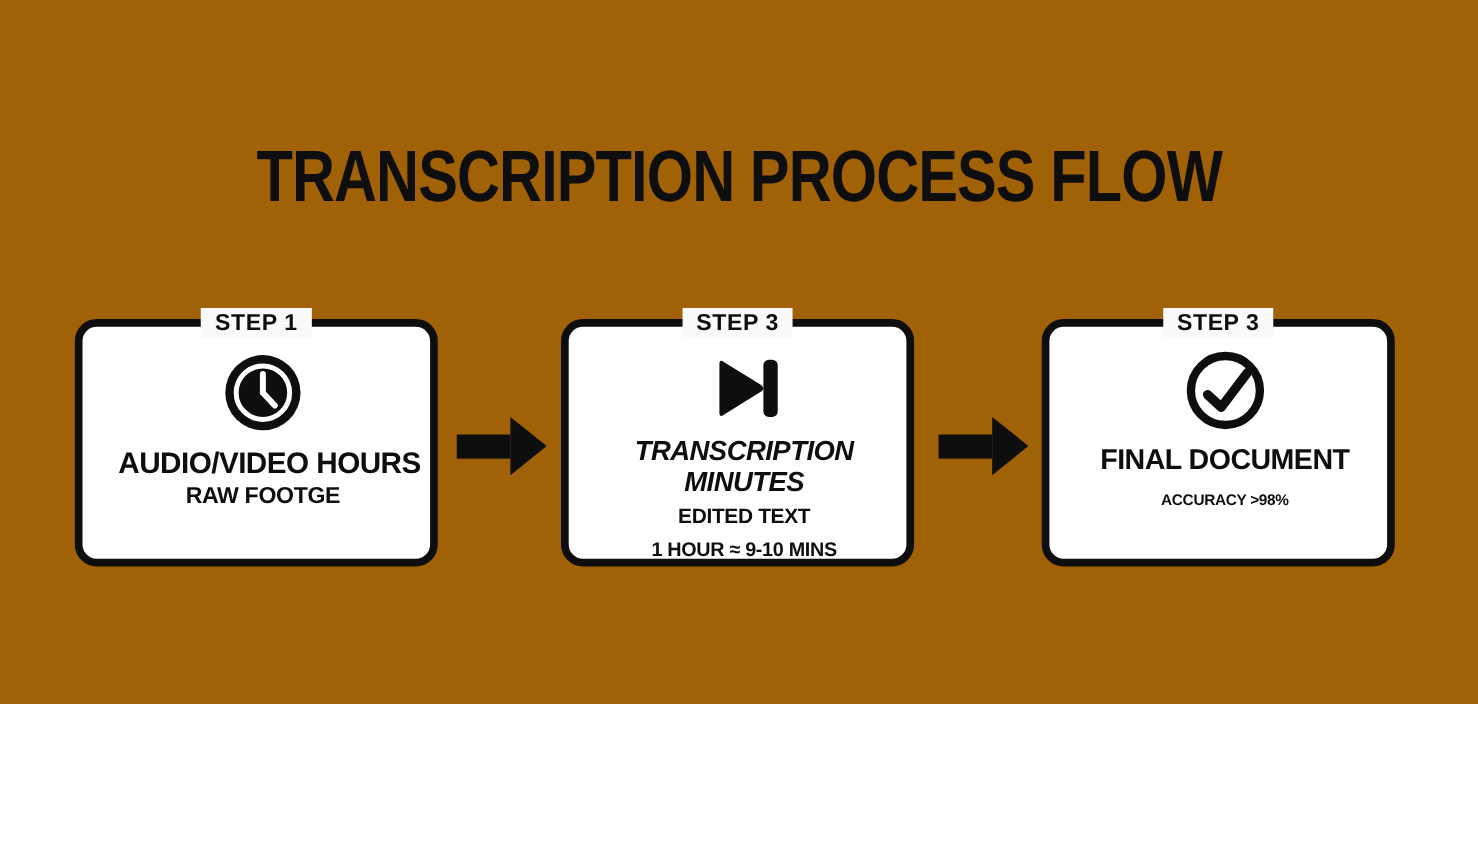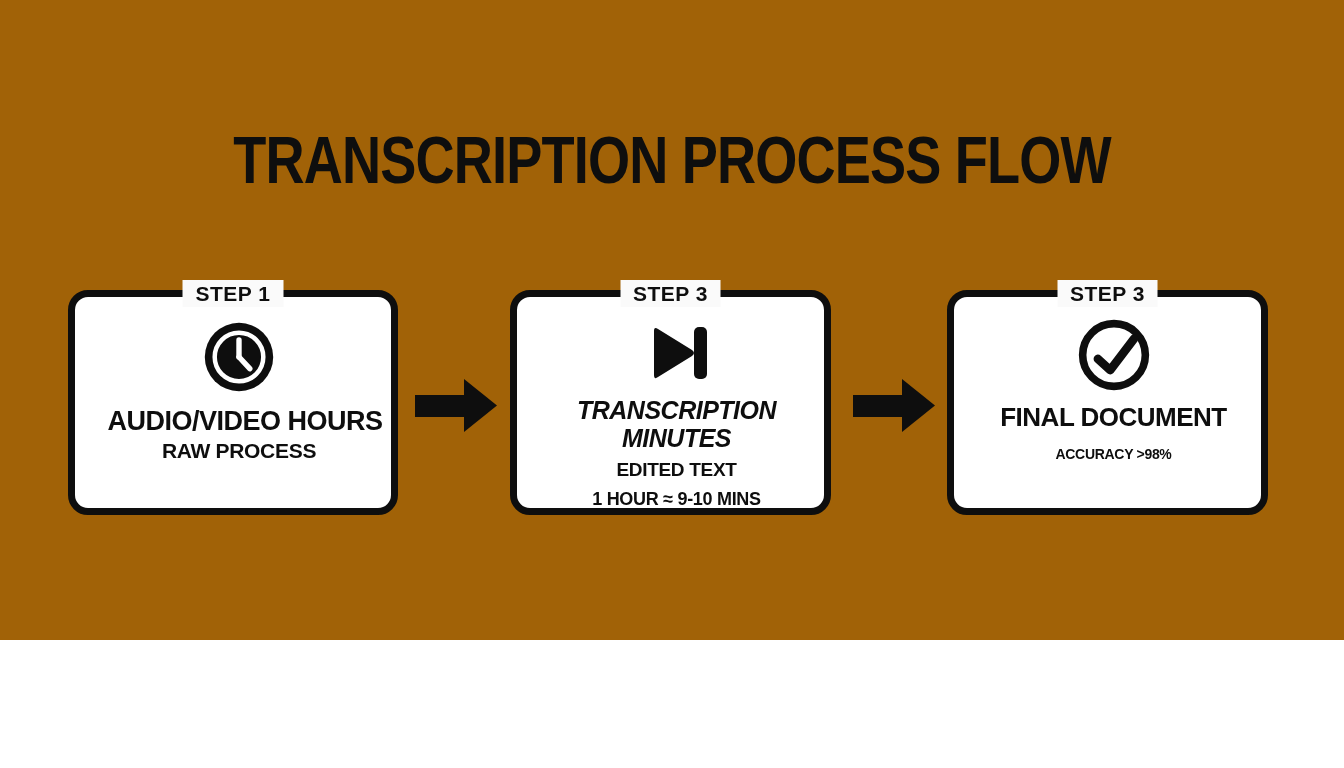--- a/index.html
+++ b/index.html
@@ -106,21 +106,21 @@
     <div class="step-label">STEP 1</div>
     <div class="icon-wrap">
       <svg width="72" height="72" viewBox="0 0 80 80" aria-hidden="true">
         <circle cx="40" cy="40" r="38" fill="#0e0e0e"></circle>
         <circle cx="40" cy="40" r="27" fill="none" stroke="#ffffff" stroke-width="5"></circle>
         <line x1="40" y1="40" x2="40" y2="21" stroke="#ffffff" stroke-width="6" stroke-linecap="round"></line>
         <line x1="40" y1="40" x2="52" y2="53" stroke="#ffffff" stroke-width="6" stroke-linecap="round"></line>
       </svg>
     </div>
     <div class="heading">AUDIO/VIDEO HOURS</div>
-    <div class="subline">RAW PROCESS</div>
+    <div class="subline">RAW FOOTGE</div>
   </div>
 
   <div class="flow-arrow a1">
     <svg width="82" height="55" viewBox="0 0 82 55" aria-hidden="true">
       <rect x="0" y="17" width="49" height="22" fill="#0e0e0e"></rect>
       <polygon points="49,1 82,27.5 49,54" fill="#0e0e0e"></polygon>
     </svg>
   </div>
 
   <div class="step-box s2">

